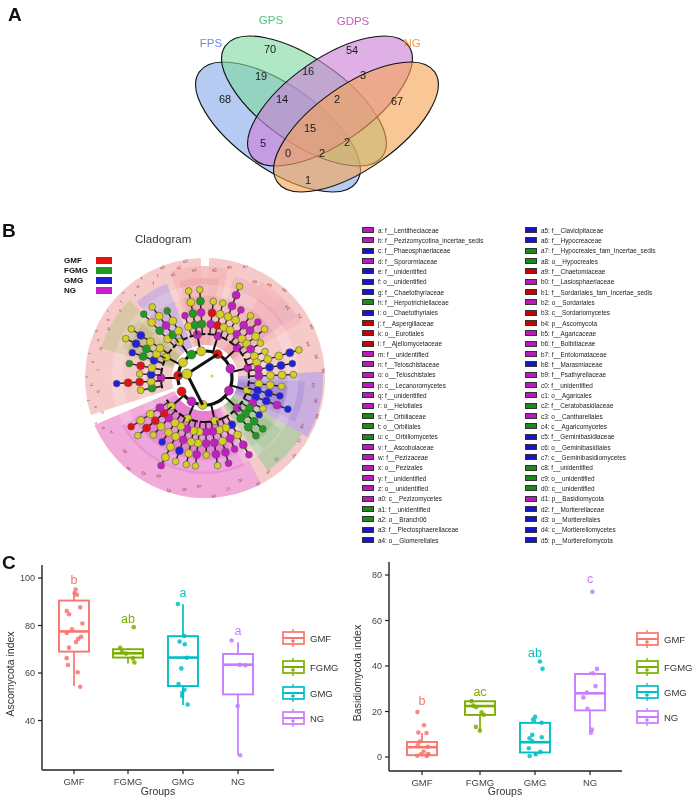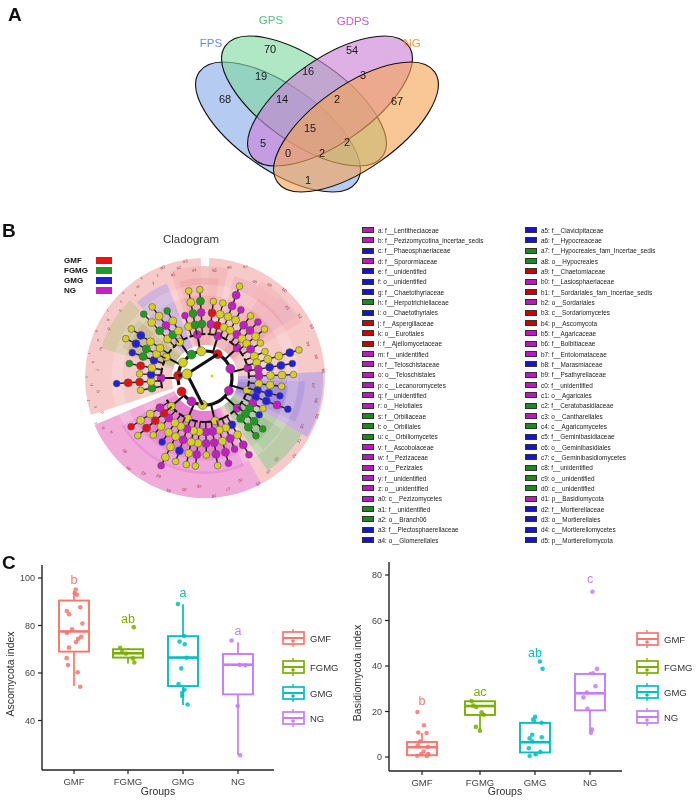--- a/index.html
+++ b/index.html
@@ -1,19 +1,19 @@
 <!DOCTYPE html>
 <html><head>
 <meta charset="utf-8">
 <style>
   html,body{margin:0;padding:0;background:#fff;}
   #fig{position:relative;width:696px;height:802px;background:#fff;font-family:"Liberation Sans",sans-serif;overflow:hidden;}
   .pletter{position:absolute;font-size:19px;font-weight:bold;color:#111;}
   #fig-svg{position:absolute;left:0;top:0;}
-  #clado-title{position:absolute;left:126px;top:233px;width:130px;text-align:center;font-size:11.5px;color:#333;}
+  #clado-title{position:absolute;left:135px;top:233px;width:130px;text-align:left;font-size:11.5px;color:#333;}
   #grp-legend{position:absolute;left:64px;top:255px;}
   .grow{display:flex;align-items:center;height:10px;margin-bottom:0px;}
   .grow .gl{width:32px;font-size:8px;font-weight:bold;color:#111;}
   .grow .gs{width:16px;height:7px;display:inline-block;}
   .taxcol{position:absolute;top:225px;}
   #taxa-left{left:362px;width:160px;}
   #taxa-right{left:525px;width:170px;}
   .trow{display:flex;align-items:center;height:10.33px;}
   .trow .sw{width:12px;height:6px;border:1px solid #333;flex:0 0 auto;box-sizing:border-box;}
   .trow .tl{font-size:6.4px;color:#222;margin-left:4px;white-space:nowrap;}

